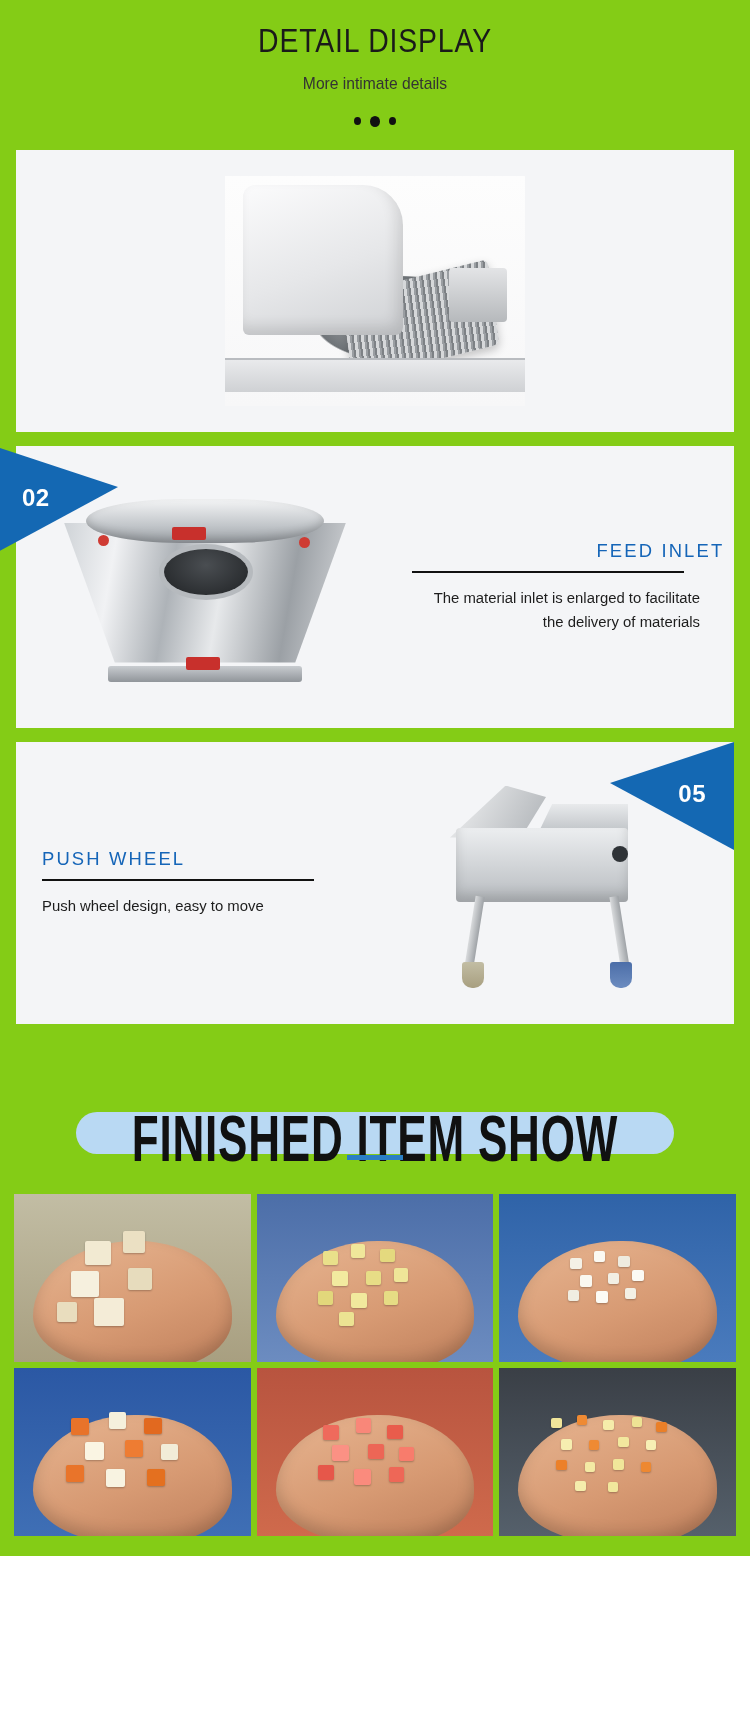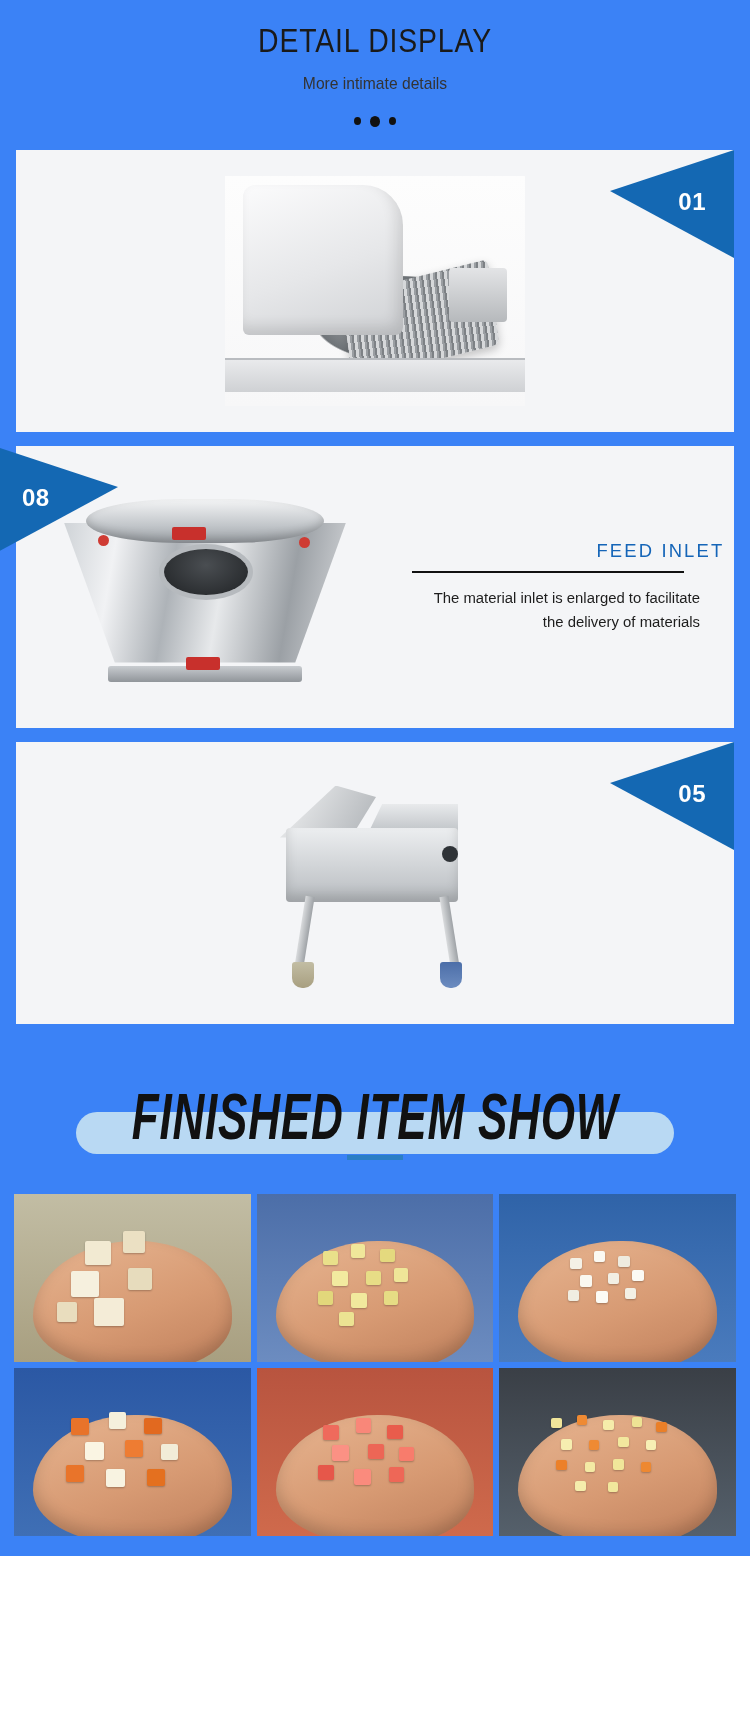--- a/index.html
+++ b/index.html
@@ -3,21 +3,21 @@
 <meta charset="utf-8">
 <title>Detail Display</title>
 <style>
   * { box-sizing: border-box; margin: 0; padding: 0; }
   html, body {
     width: 750px;
     background: #ffffff;
     font-family: "Liberation Sans", sans-serif;
     -webkit-font-smoothing: antialiased;
   }
-  .page { width: 750px; position: relative; overflow: hidden; background:#3b82f6; }
+  .page { width: 750px; position: relative; overflow: hidden; background:#84cc16; }
 
   
   .header { padding-top: 22px; text-align: center; }
   .header-title {
     font-size: 33px;
     font-weight: 400;
     letter-spacing: 1px;
     color: #1a1a1a;
     transform: scaleX(0.86);
     font-family: "Liberation Sans", sans-serif;
@@ -236,21 +236,21 @@
   .leg { position:absolute; width: 9px; height: 72px; background: linear-gradient(90deg,#d9dbdd,#9ea2a6); }
   .leg.l1 { left: 50px; top: 120px; transform: rotate(9deg); }
   .leg.l2 { right: 46px; top: 120px; transform: rotate(-9deg); }
   .caster { position:absolute; width: 22px; height: 26px; background: #3c4146; border-radius: 3px 3px 10px 10px; }
   .caster.c1 { left: 42px; top: 186px; }
   .caster.c2 { right: 38px; top: 186px; }
   .knob-dark { position:absolute; width:16px;height:16px;border-radius:50%;background:#2f3337; right: 42px; top: 70px; }
 
   
   .show-section { margin-top: 36px; position: relative; }
-  .show-banner { position: relative; height: 112px; display:flex; align-items:center; justify-content:center;font-style:italic; }
+  .show-banner { position: relative; height: 112px; display:flex; align-items:flex-end; justify-content:center; }
   .show-pill {
     position:absolute;
     left: 76px; right: 76px;
     top: 52px;
     height: 42px;
     background: #b9d9f3;
     border-radius: 21px;
     z-index: 1;
   }
   .show-title {
@@ -318,24 +318,20 @@
   <div class="panels">
 
     <div class="panel p1">
       <div class="panel-inner">
         <div class="panel-media">
           <div class="photo ph-knife">
             <div class="knife-base"></div>
             <div class="knife-shaft"></div>
           </div>
         </div>
-      </div>
-      <div class="badge right">
-        <div class="tri"></div>
-        <div class="num">01</div>
       </div>
     </div>
 
     <div class="panel p2 reverse">
       <div class="panel-inner">
         <div class="panel-text">
           <div class="feature-title">FEED INLET</div>
           <div class="feature-rule"></div>
           <div class="feature-desc">The material inlet is enlarged to facilitate the delivery of materials</div>
         </div>
@@ -347,26 +343,31 @@
             <div class="hopper-foot"></div>
             <div class="hopper-label l1"></div>
             <div class="hopper-label l2"></div>
             <div class="hopper-knob k1"></div>
             <div class="hopper-knob k2"></div>
           </div>
         </div>
       </div>
       <div class="badge left">
         <div class="tri"></div>
-        <div class="num">08</div>
+        <div class="num">02</div>
       </div>
     </div>
 
     <div class="panel p3">
       <div class="panel-inner">
+        <div class="panel-text">
+          <div class="feature-title">PUSH WHEEL</div>
+          <div class="feature-rule"></div>
+          <div class="feature-desc">Push wheel design, easy to move</div>
+        </div>
         <div class="panel-media">
           <div class="photo ph-wheel">
             <div class="wheel-chute"></div>
             <div class="wheel-top"></div>
             <div class="wheel-body"></div>
             <div class="knob-dark"></div>
             <div class="leg l1"></div>
             <div class="leg l2"></div>
             <div class="caster c1"></div>
             <div class="caster c2"></div>

